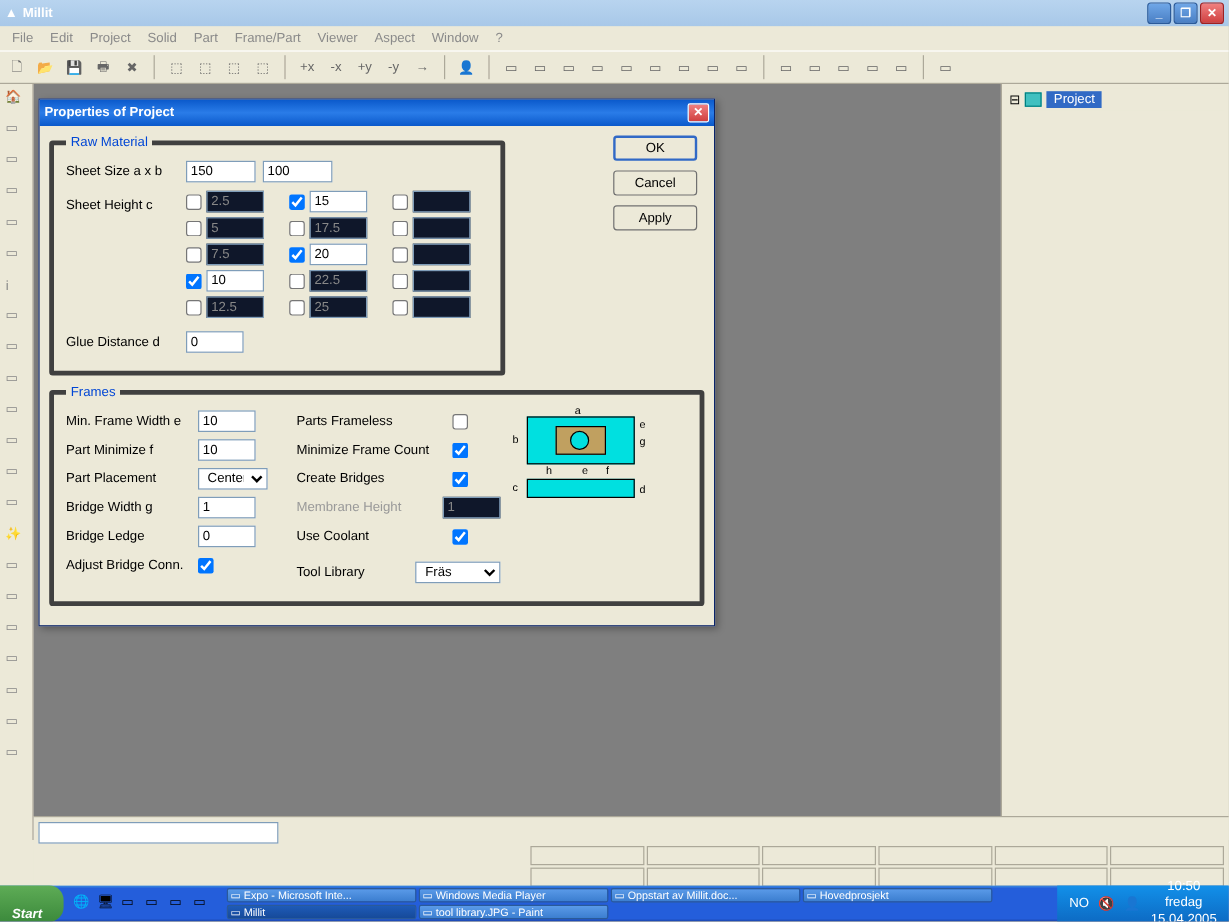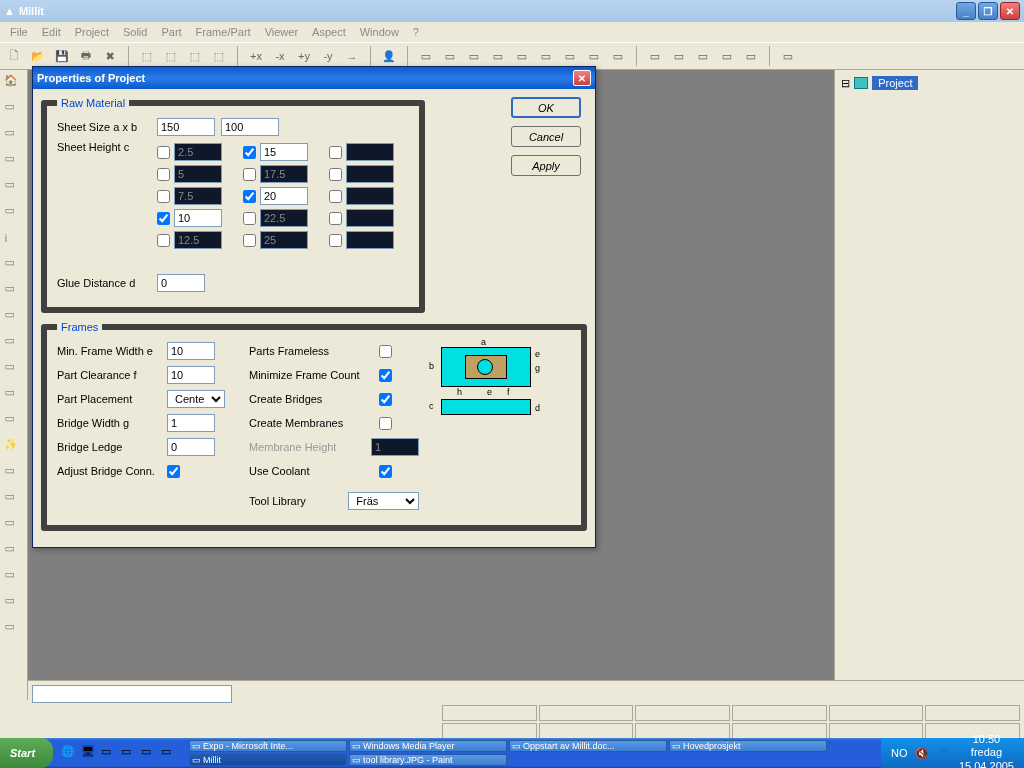--- a/index.html
+++ b/index.html
@@ -32,49 +32,49 @@
 .tree-node .label { background: #316ac5; color: #fff; padding: 1px 6px; }
 
 
 .status-area { position: absolute; left: 28px; right: 0; bottom: 30px; height: 58px; background: #ece9d8; border-top: 1px solid #aca899; padding: 4px; }
 .status-row { display: flex; gap: 2px; margin-bottom: 2px; }
 .status-input { width: 200px; height: 18px; border: 1px solid #7f9db9; background: #fff; }
 .status-cell { flex: 1; height: 16px; border: 1px solid #aca899; background: #ece9d8; }
 
 
 .taskbar { position: absolute; bottom: 0; left: 0; right: 0; height: 30px; background: linear-gradient(#3c8cde, #245edb 8%, #245edb 92%, #1941a5); display: flex; align-items: center; }
-.start-btn { height: 30px; padding: 0 18px 0 10px; background: linear-gradient(#5eac56,#3c8a3c); color: #fff; font-weight: bold; font-style: italic; display: flex; align-items: center; border-radius: 0 12px 12px 0; font-size: 13px; }
+.start-btn { height: 30px; padding: 0 18px 0 10px; background: linear-gradient(#5eac56,#3c8a3c); color: #fff; font-weight: bold; font-style: italic; display: flex; align-items: flex-end; border-radius: 0 12px 12px 0; font-size: 13px; }
 .quicklaunch { display: flex; gap: 4px; padding: 0 8px; }
 .ql-icon { width: 16px; height: 16px; }
 .task-items { display: flex; gap: 2px; padding: 0 4px; flex-wrap: wrap; align-content: center; height: 30px; }
 .task-item { height: 12px; width: 158px; background: linear-gradient(#5a9ae8,#3c7ed0); border: 1px solid #2a5a9a; border-radius: 2px; color: #fff; padding: 0 2px; display: flex; align-items: center; font-size: 9px; overflow: hidden; white-space: nowrap; }
 .task-item.active { background: linear-gradient(#1e5bb8,#164a9a); }
 .tray { margin-left: auto; height: 30px; background: linear-gradient(#1290e9,#0d6bc4); display: flex; align-items: center; padding: 0 10px; color: #fff; gap: 8px; font-size: 10px; }
 .tray .clock { text-align: center; line-height: 1.2; }
 
 
-.dialog { position: absolute; top: 66px; left: 32px; width: 564px; background: #ece9d8; border: 1px solid #0a246a; box-shadow: 2px 2px 6px rgba(0,0,0,0.3); }
+.dialog { position: absolute; top: 82px; left: 32px; width: 564px; background: #ece9d8; border: 1px solid #0a246a; box-shadow: 2px 2px 6px rgba(0,0,0,0.3); }
 .dialog-titlebar { height: 22px; background: linear-gradient(#0a59cb,#2a7ce8 50%,#0a59cb); display: flex; align-items: center; padding: 0 4px; color: #fff; font-weight: bold; }
 .dialog-titlebar .close { margin-left: auto; width: 18px; height: 16px; background: linear-gradient(#f08080,#d04040); border: 1px solid #fff; border-radius: 2px; display: flex; align-items: center; justify-content: center; font-size: 10px; }
 .dialog-body { padding: 8px; }
 
-fieldset { border: 6px solid #404040; border-radius: 3px; padding: 8px 10px 10px; margin-bottom: 8px; position: relative; }
+fieldset { border: 4px solid #404040; border-radius: 3px; padding: 8px 10px 10px; margin-bottom: 8px; position: relative; }
 legend { color: #0046d5; padding: 0 4px; }
 
 .row { display: flex; align-items: center; margin-bottom: 4px; min-height: 20px; }
 .row label { width: 100px; }
 .txt { height: 18px; border: 1px solid #7f9db9; background: #fff; padding: 0 3px; }
 .txt.disabled { background: #0f172a; color: #888; }
 .txt.w60 { width: 58px; }
 .txt.w50 { width: 48px; }
 .chk { width: 13px; height: 13px; margin-right: 4px; }
 .height-grid { display: grid; grid-template-columns: repeat(3, 80px); gap: 4px 6px; margin-left: 100px; }
 .height-cell { display: flex; align-items: center; }
 
-.btn { width: 70px; height: 21px; background: #ece9d8; border: 1px solid #707070; border-radius: 3px; display: flex; align-items: center; justify-content: center; margin-bottom: 8px; font-style: italic; }
+.btn { width: 70px; height: 21px; background: #ece9d8; border: 1px solid #707070; border-radius: 3px; display: flex; align-items: center; justify-content: center; margin-bottom: 8px; }
 .btn.default { border: 2px solid #3169c6; }
 .dlg-buttons { position: absolute; top: 30px; right: 14px; }
 
 .frames-section { display: flex; gap: 12px; }
 .frames-left { width: 180px; }
 .frames-mid { width: 170px; }
 .frames-left .row label { width: 110px; }
 .frames-mid .row label { width: 130px; }
 
 select.txt { width: 58px; }
@@ -223,21 +223,21 @@
     </div>
 
     <fieldset style="width:370px">
       <legend>Raw Material</legend>
       <div class="row">
         <label>Sheet Size a x b</label>
         <input class="txt w60" value="150" style="">
         <span style="width:6px"></span>
         <input class="txt w60" value="100" style="">
       </div>
-      <div class="row" style="align-items:flex-start">
+      <div class="row" style="align-items:flex-end">
         <label>Sheet Height c</label>
       </div>
       <div class="height-grid" id="height-grid" style="margin-top:-22px">
           <div class="height-cell">
             <input type="checkbox" class="chk" style="">
             <input class="txt w50 disabled" disabled="" value="2.5" style="">
           </div>
           <div class="height-cell">
             <input type="checkbox" class="chk" checked="" style="">
             <input class="txt w50" value="15" style="">
@@ -288,36 +288,36 @@
           </div>
           <div class="height-cell">
             <input type="checkbox" class="chk" style="">
             <input class="txt w50 disabled" disabled="" value="25" style="">
           </div>
           <div class="height-cell">
             <input type="checkbox" class="chk" style="">
             <input class="txt w50 disabled" disabled="" style="">
           </div>
         </div>
-      <div class="row" style="margin-top:24px">
+      <div class="row" style="margin-top:10px">
         <label>Glue Distance d</label>
         <input class="txt w50" value="0" style="">
       </div>
     </fieldset>
 
     <fieldset>
       <legend>Frames</legend>
       <div class="frames-section">
         <div class="frames-left">
           <div class="row">
               <label>Min. Frame Width e</label>
               <input class="txt w50" value="10" style="">
             </div>
           <div class="row">
-              <label>Part Clearance f</label>
+              <label>Part Minimize f</label>
               <input class="txt w50" value="10" style="">
             </div>
           <div class="row">
               <label>Part Placement</label>
               <select class="txt"><option>Center</option></select>
             </div>
           <div class="row">
               <label>Bridge Width g</label>
               <input class="txt w50" value="1" style="">
             </div>
@@ -335,24 +335,20 @@
               <label>Parts Frameless</label>
               <input type="checkbox" class="chk" style="">
             </div>
           <div class="row">
               <label>Minimize Frame Count</label>
               <input type="checkbox" class="chk" checked="" style="">
             </div>
           <div class="row">
               <label>Create Bridges</label>
               <input type="checkbox" class="chk" checked="" style="">
-            </div>
-          <div class="row">
-              <label>Create Membranes</label>
-              <input type="checkbox" class="chk" style="">
             </div>
           <div class="row">
               <label style="color:#999">Membrane Height</label>
               <input class="txt w50 disabled" disabled="" value="1" style="">
             </div>
           <div class="row">
               <label>Use Coolant</label>
               <input type="checkbox" class="chk" checked="" style="">
             </div>
           <div class="row" style="margin-top:10px">

